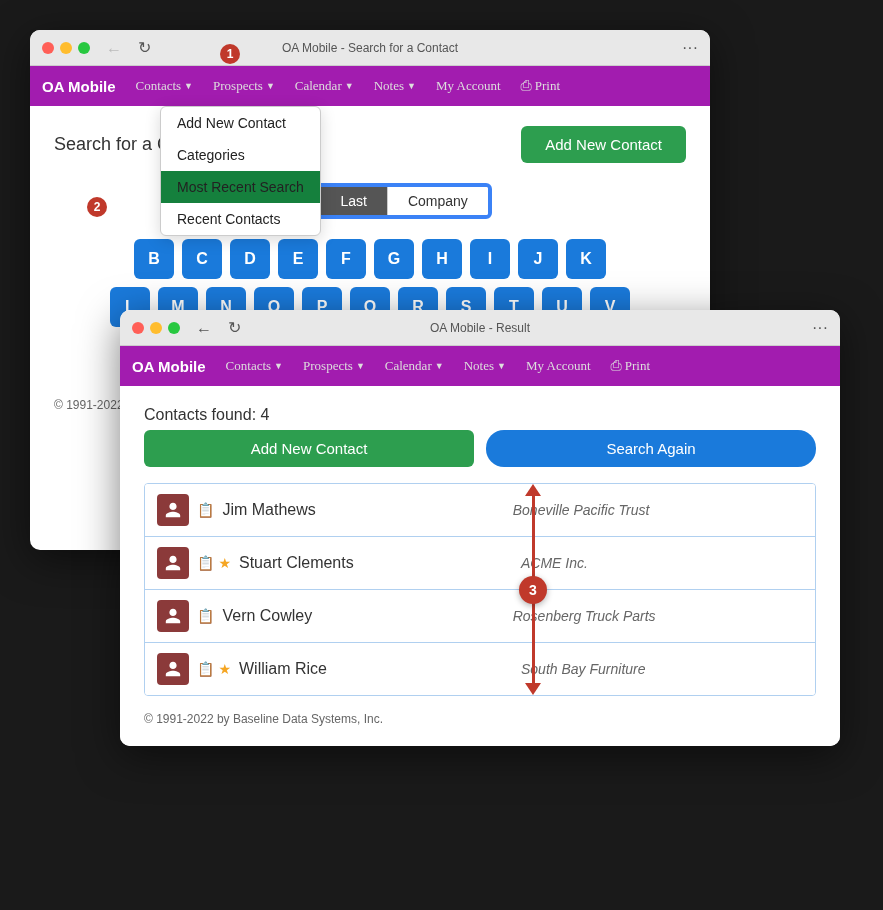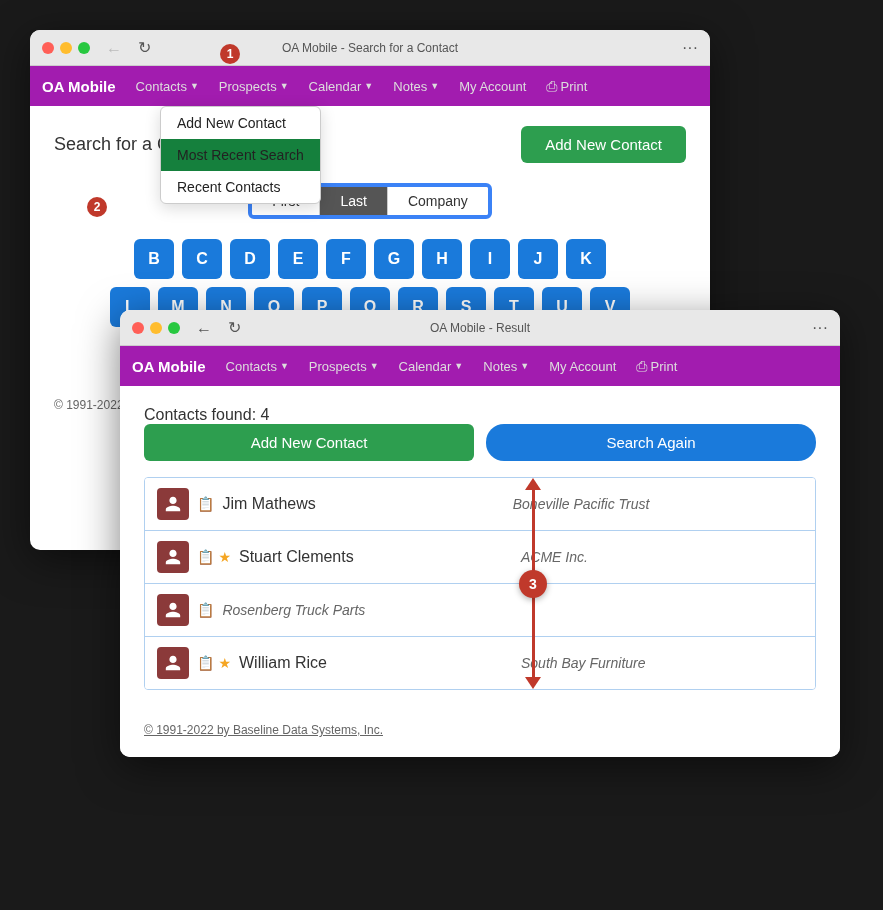--- a/index.html
+++ b/index.html
@@ -98,20 +98,21 @@
     .nav-item {
       color: #ddd;
       font-size: 13px;
       padding: 4px 8px;
       cursor: pointer;
       border-radius: 4px;
       display: flex;
       align-items: center;
       gap: 3px;
       white-space: nowrap;
+      font-family: Liberation Serif, serif;
     }
     .nav-arrow { font-size: 9px; }
 
     
     .window-search {
       top: 30px;
       left: 30px;
       width: 680px;
       min-height: 520px;
       z-index: 1;
@@ -254,21 +255,21 @@
       font-size: 12px;
       font-weight: bold;
       position: absolute;
     }
 
     
     .contacts-found {
       font-size: 16px;
       font-weight: 500;
       color: #333;
-      margin-bottom: 0;
+      margin-bottom: 6px;
     }
 
     .action-row {
       display: flex;
       gap: 12px;
       margin-bottom: 16px;
     }
     .action-row .btn-green { flex: 1; }
     .action-row .btn-blue { flex: 1; }
 
@@ -475,20 +476,21 @@
       </div>
     </div>
 
     <div style="margin-top: 20px;">
       <span class="copyright">© 1991-2022</span><span style="font-size:12px; color:#666;">-2022</span>
     </div>
   </div>
 
   <div class="dropdown-menu">
     <div class="dropdown-item">Add New Contact</div>
+    <div class="dropdown-item">Categories</div>
     <div class="dropdown-item active">Most Recent Search</div>
     <div class="dropdown-item">Recent Contacts</div>
   </div>
 
   <div class="badge-2-container">
     <div class="badge">2</div>
   </div>
 </div>
 
 <div class="browser-window window-results">
@@ -581,33 +583,34 @@
 
       <div class="contact-row">
         <div class="contact-avatar">
           <svg width="18" height="18" viewBox="0 0 24 24" fill="white">
               <path d="M12 12c2.7 0 4.8-2.1 4.8-4.8S14.7 2.4 12 2.4 7.2 4.5 7.2 7.2 9.3 12 12 12zm0 2.4c-3.2 0-9.6 1.6-9.6 4.8v2.4h19.2v-2.4c0-3.2-6.4-4.8-9.6-4.8z"></path>
             </svg>
         </div>
         <div class="contact-icons">
           <span class="doc-icon">📋</span>
         </div>
+        <span class="contact-name">Vern Cowley</span>
         <span class="contact-company">Rosenberg Truck Parts</span>
       </div>
 
       <div class="contact-row">
         <div class="contact-avatar">
           <svg width="18" height="18" viewBox="0 0 24 24" fill="white">
               <path d="M12 12c2.7 0 4.8-2.1 4.8-4.8S14.7 2.4 12 2.4 7.2 4.5 7.2 7.2 9.3 12 12 12zm0 2.4c-3.2 0-9.6 1.6-9.6 4.8v2.4h19.2v-2.4c0-3.2-6.4-4.8-9.6-4.8z"></path>
             </svg>
         </div>
         <div class="contact-icons">
           <span class="doc-icon">📋</span>
           <span class="star-icon">★</span>
         </div>
         <span class="contact-name">William Rice</span>
         <span class="contact-company">South Bay Furniture</span>
       </div>
     </div>
 
-    <p class="copyright" style="margin-top:33px;text-decoration:underline;">© 1991-2022 by Baseline Data Systems, Inc.</p>
+    <p class="copyright" style="margin-top:16px;">© 1991-2022 by Baseline Data Systems, Inc.</p>
   </div>
 </div>
 
 </body></html>

